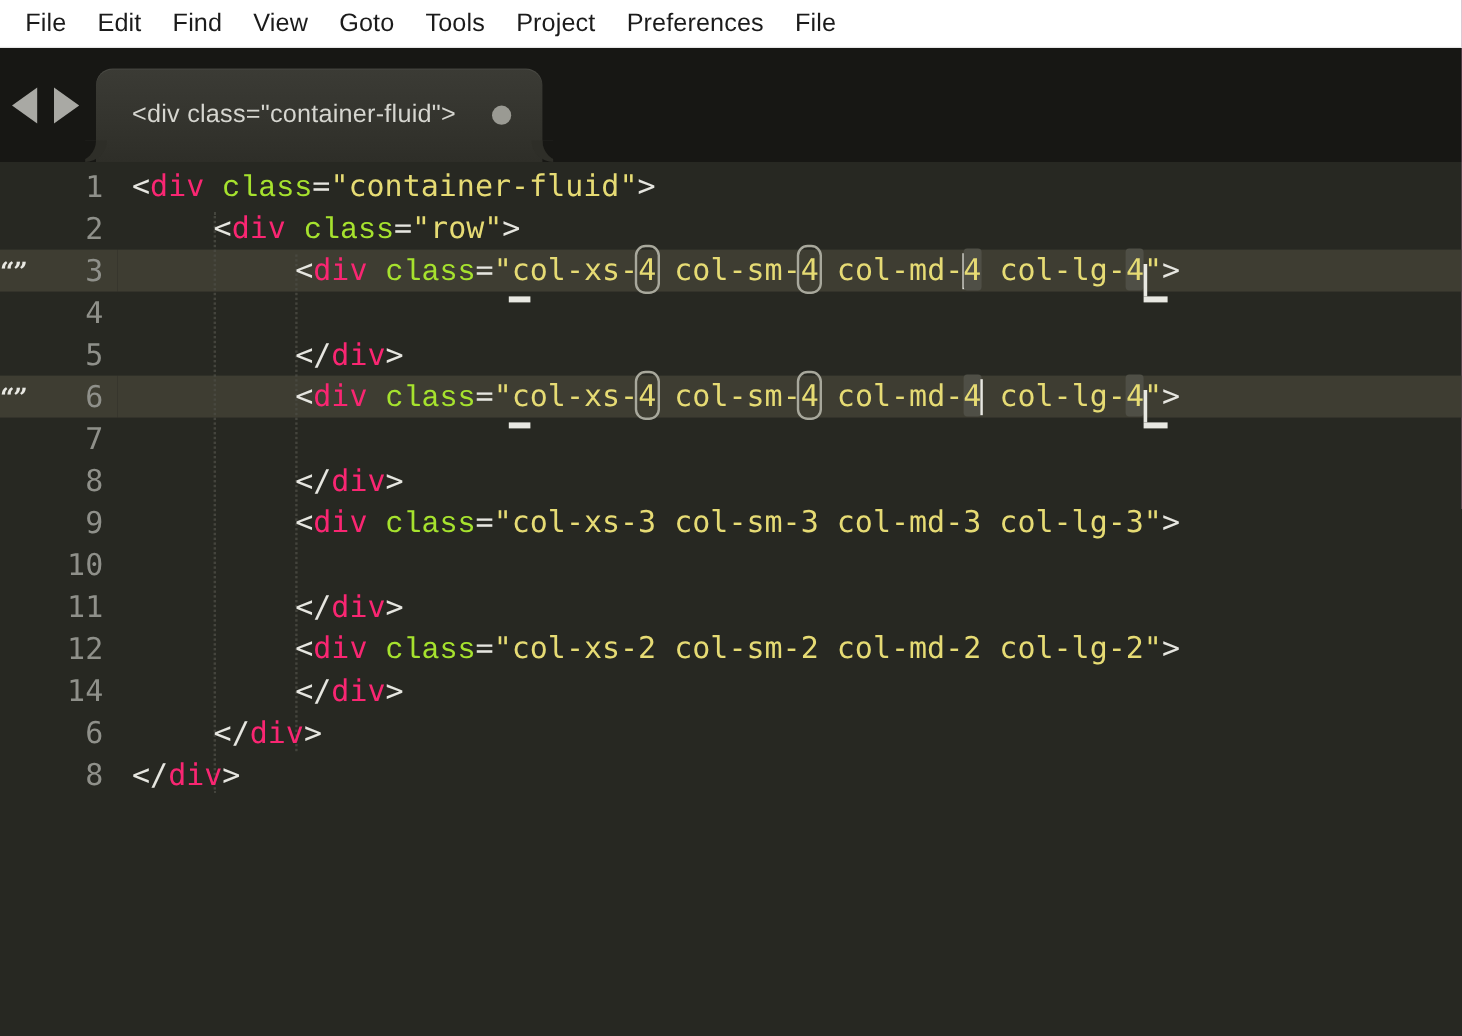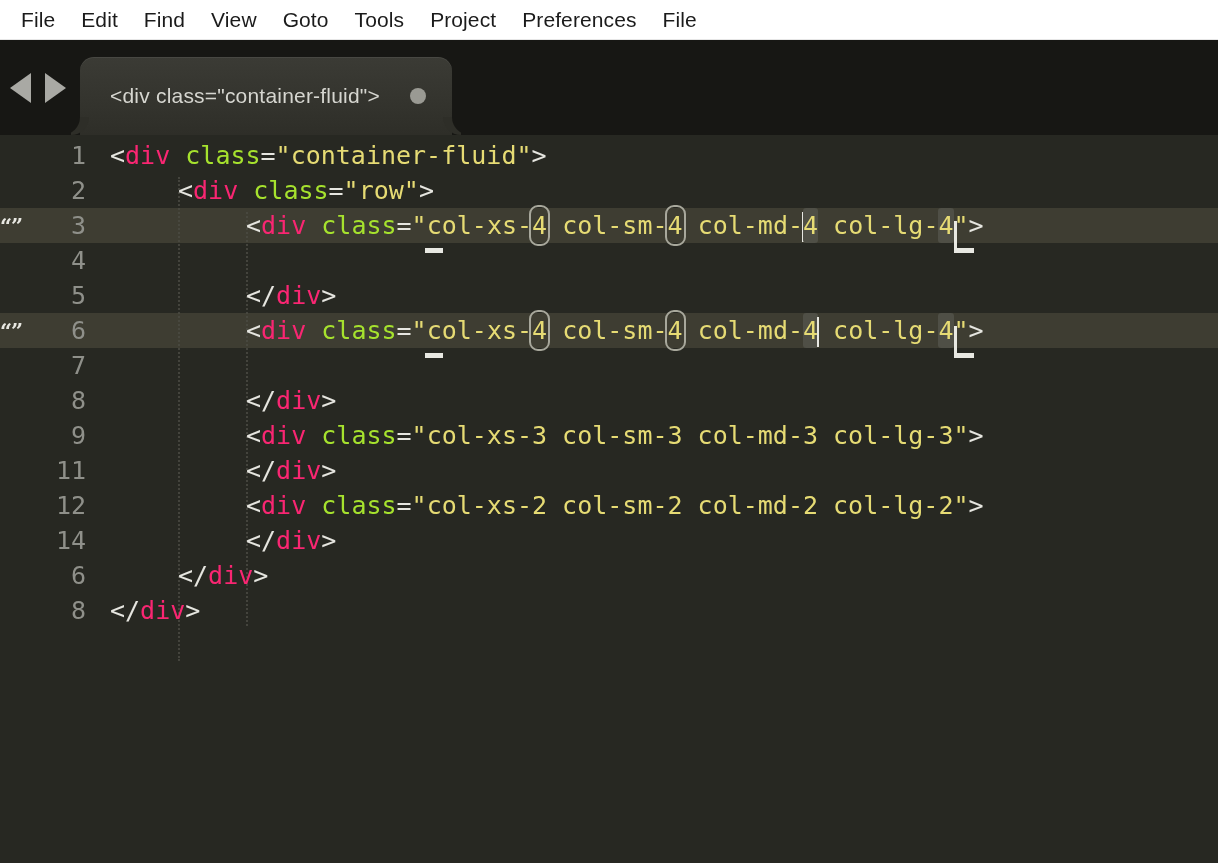--- a/index.html
+++ b/index.html
@@ -217,21 +217,21 @@
   .guide {
     position: absolute;
     width: 1px;
     border-left: 2px dotted #4a4a42;
     opacity: 0.85;
   }
 
   
   .t-punc   { color: #e6e6e0; }
   .t-tag    { color: #f92672; }
-  .t-attr   { color: #a6e22e; }
+  .t-attr   { color: #a6e22e; font-family: Liberation Mono, monospace; }
   .t-eq     { color: #e6e6e0; }
   .t-str    { color: #e6db74; }
 
   
   .sel-outline {
     display: inline-block;
     position: relative;
   }
   .sel-outline::before {
     content: "";
@@ -335,20 +335,21 @@
     <div class="code-area" id="code-area">
         <div class="line"><div class="gutter"><span class="ln">1</span></div><div class="content"><span class="code" style="margin-left: 0px;"><span class="t-punc">&lt;</span><span class="t-tag">div</span><span class="t-str"> </span><span class="t-attr">class</span><span class="t-eq">=</span><span class="t-str">"container-fluid"</span><span class="t-punc">&gt;</span></span></div></div>
         <div class="line"><div class="gutter"><span class="ln">2</span></div><div class="content"><span class="code" style="margin-left: 68px;"><span class="t-punc">&lt;</span><span class="t-tag">div</span><span class="t-str"> </span><span class="t-attr">class</span><span class="t-eq">=</span><span class="t-str">"row"</span><span class="t-punc">&gt;</span></span></div></div>
         <div class="line marked"><div class="gutter"><span class="bookmark">“”</span><span class="ln">3</span></div><div class="content"><span class="code" style="margin-left: 136px;"><span class="t-punc">&lt;</span><span class="t-tag">div</span><span class="t-str"> </span><span class="t-attr">class</span><span class="t-eq">=</span><span class="t-str">"</span><span class="caret-under"></span><span class="t-str">col-xs-</span><span class="sel-outline t-str">4</span><span class="t-str"> col-sm-</span><span class="sel-outline t-str">4</span><span class="t-str"> col-md-</span><span class="caret"></span><span class="sel-fill t-str">4</span><span class="t-str"> col-lg-</span><span class="sel-fill t-str">4</span><span class="caret-corner"></span><span class="t-str">"</span><span class="t-punc">&gt;</span></span></div></div>
         <div class="line"><div class="gutter"><span class="ln">4</span></div><div class="content"><span class="code" style="margin-left: 136px;"></span></div></div>
         <div class="line"><div class="gutter"><span class="ln">5</span></div><div class="content"><span class="code" style="margin-left: 136px;"><span class="t-punc">&lt;/</span><span class="t-tag">div</span><span class="t-punc">&gt;</span></span></div></div>
         <div class="line marked"><div class="gutter"><span class="bookmark">“”</span><span class="ln">6</span></div><div class="content"><span class="code" style="margin-left: 136px;"><span class="t-punc">&lt;</span><span class="t-tag">div</span><span class="t-str"> </span><span class="t-attr">class</span><span class="t-eq">=</span><span class="t-str">"</span><span class="caret-under"></span><span class="t-str">col-xs-</span><span class="sel-outline t-str">4</span><span class="t-str"> col-sm-</span><span class="sel-outline t-str">4</span><span class="t-str"> col-md-</span><span class="sel-fill t-str">4</span><span class="caret"></span><span class="t-str"> col-lg-</span><span class="sel-fill t-str">4</span><span class="caret-corner"></span><span class="t-str">"</span><span class="t-punc">&gt;</span></span></div></div>
         <div class="line"><div class="gutter"><span class="ln">7</span></div><div class="content"><span class="code" style="margin-left: 136px;"></span></div></div>
         <div class="line"><div class="gutter"><span class="ln">8</span></div><div class="content"><span class="code" style="margin-left: 136px;"><span class="t-punc">&lt;/</span><span class="t-tag">div</span><span class="t-punc">&gt;</span></span></div></div>
         <div class="line"><div class="gutter"><span class="ln">9</span></div><div class="content"><span class="code" style="margin-left: 136px;"><span class="t-punc">&lt;</span><span class="t-tag">div</span><span class="t-str"> </span><span class="t-attr">class</span><span class="t-eq">=</span><span class="t-str">"col-xs-3 col-sm-3 col-md-3 col-lg-3"</span><span class="t-punc">&gt;</span></span></div></div>
+        <div class="line"><div class="gutter"><span class="ln">10</span></div><div class="content"><span class="code" style="margin-left: 136px;"></span></div></div>
         <div class="line"><div class="gutter"><span class="ln">11</span></div><div class="content"><span class="code" style="margin-left: 136px;"><span class="t-punc">&lt;/</span><span class="t-tag">div</span><span class="t-punc">&gt;</span></span></div></div>
         <div class="line"><div class="gutter"><span class="ln">12</span></div><div class="content"><span class="code" style="margin-left: 136px;"><span class="t-punc">&lt;</span><span class="t-tag">div</span><span class="t-str"> </span><span class="t-attr">class</span><span class="t-eq">=</span><span class="t-str">"col-xs-2 col-sm-2 col-md-2 col-lg-2"</span><span class="t-punc">&gt;</span></span></div></div>
         <div class="line"><div class="gutter"><span class="ln">14</span></div><div class="content"><span class="code" style="margin-left: 136px;"><span class="t-punc">&lt;/</span><span class="t-tag">div</span><span class="t-punc">&gt;</span></span></div></div>
         <div class="line"><div class="gutter"><span class="ln">6</span></div><div class="content"><span class="code" style="margin-left: 68px;"><span class="t-punc">&lt;/</span><span class="t-tag">div</span><span class="t-punc">&gt;</span></span></div></div>
         <div class="line"><div class="gutter"><span class="ln">8</span></div><div class="content"><span class="code" style="margin-left: 0px;"><span class="t-punc">&lt;/</span><span class="t-tag">div</span><span class="t-punc">&gt;</span></span></div></div>
       </div>
   </div>
 
 </div>
 

